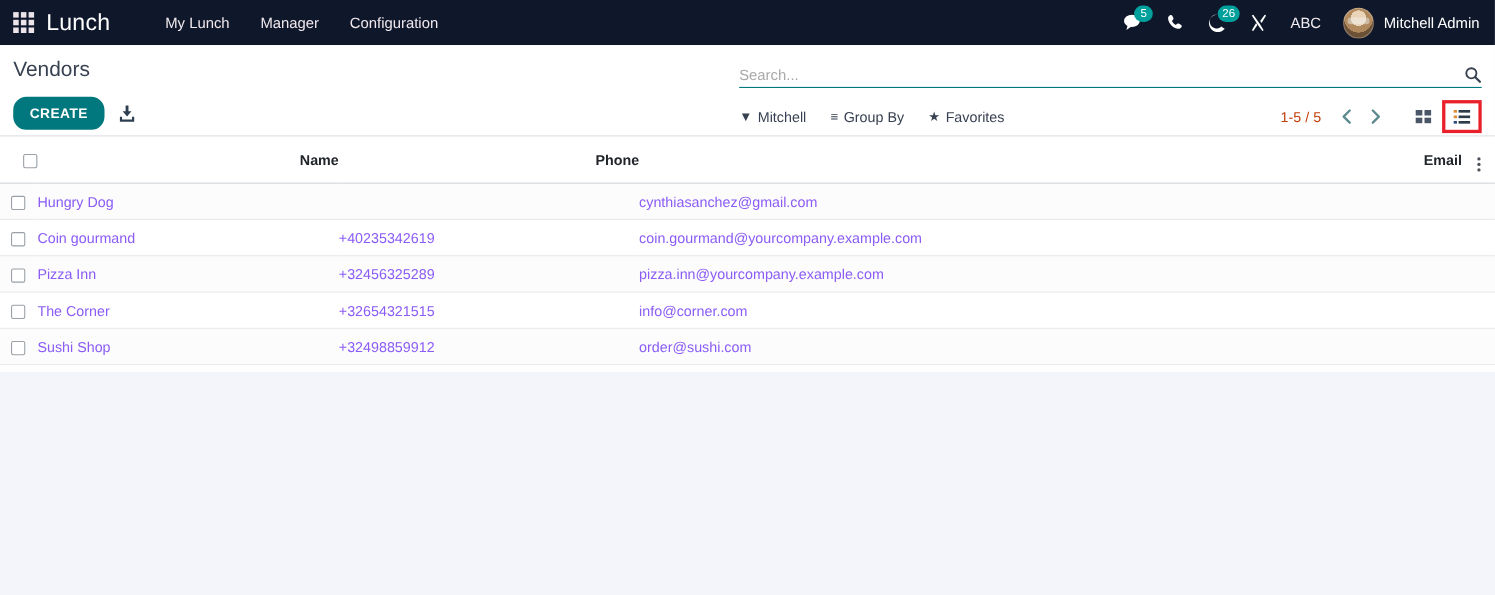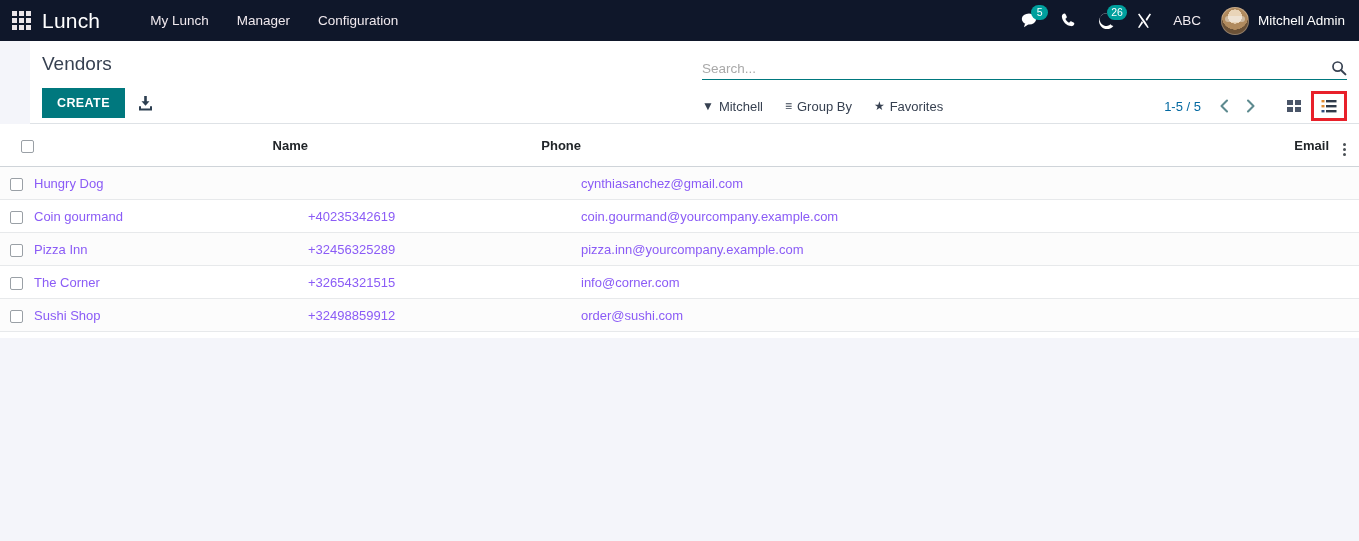--- a/index.html
+++ b/index.html
@@ -84,31 +84,30 @@
     border-radius: 3px;
   }
   .user-name { font-size: 13.5px; color: #FFFFFF; white-space: nowrap; }
 
   
   .control-panel {
     background: #FFFFFF;
     border-bottom: 1px solid #DEE2E6;
     position: relative;
     height: 83px;
-    margin-left: 30px;
   }
   .cp-left { position: absolute; left: 12px; top: 0; }
   .page-title {
     font-size: 19px; color: #374151; font-weight: 400;
     margin-top: 12px; white-space: nowrap;
   }
   .cp-buttons { display: flex; align-items: center; gap: 12px; margin-top: 13px; }
   .btn-create {
     background: #00787E; color: #FFFFFF;
-    border: none; border-radius: 0;
+    border: none; border-radius: 12px;
     font-size: 12.5px; font-weight: 700; letter-spacing: .4px;
     padding: 8px 15px; cursor: pointer;
     font-family: "Liberation Sans", sans-serif;
   }
   .import-icon { cursor: pointer; display: flex; align-items: center; }
 
   .cp-right {
     position: absolute; left: 672px; right: 12px; top: 0;
   }
   .search-row {
@@ -135,21 +134,21 @@
     display: flex; align-items: center; gap: 5px;
     font-size: 13px; color: #374151;
     margin-right: 22px; cursor: pointer; white-space: nowrap;
   }
   .filter-glyph { color: #374151; font-size: 12px; line-height: 1; }
 
   .pager-area {
     position: absolute; right: 0; top: 0;
     display: flex; align-items: center; height: 28px;
   }
-  .pager-count { font-size: 13px; color: #0369a1; white-space: nowrap; margin-right: 10px; }
+  .pager-count { font-size: 13px; color: #c2410c; white-space: nowrap; margin-right: 10px; }
   .pager-btn {
     width: 26px; height: 26px;
     display: flex; align-items: center; justify-content: center;
     cursor: pointer;
   }
   .view-switch { display: flex; align-items: center; margin-left: 16px; gap: 2px; }
   .view-btn {
     width: 30px; height: 26px;
     display: flex; align-items: center; justify-content: center;
     cursor: pointer;

